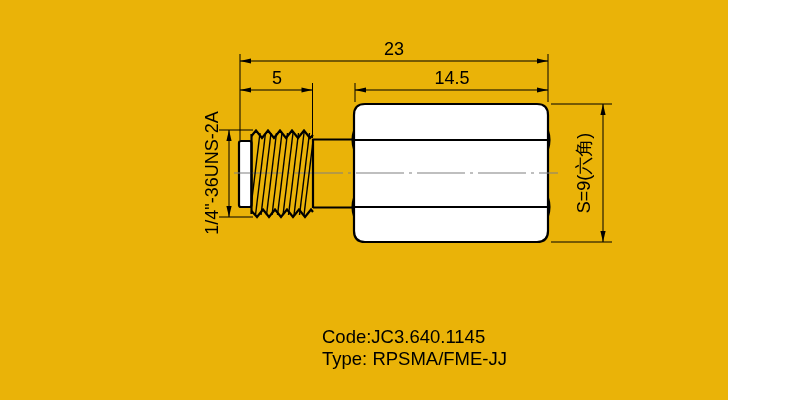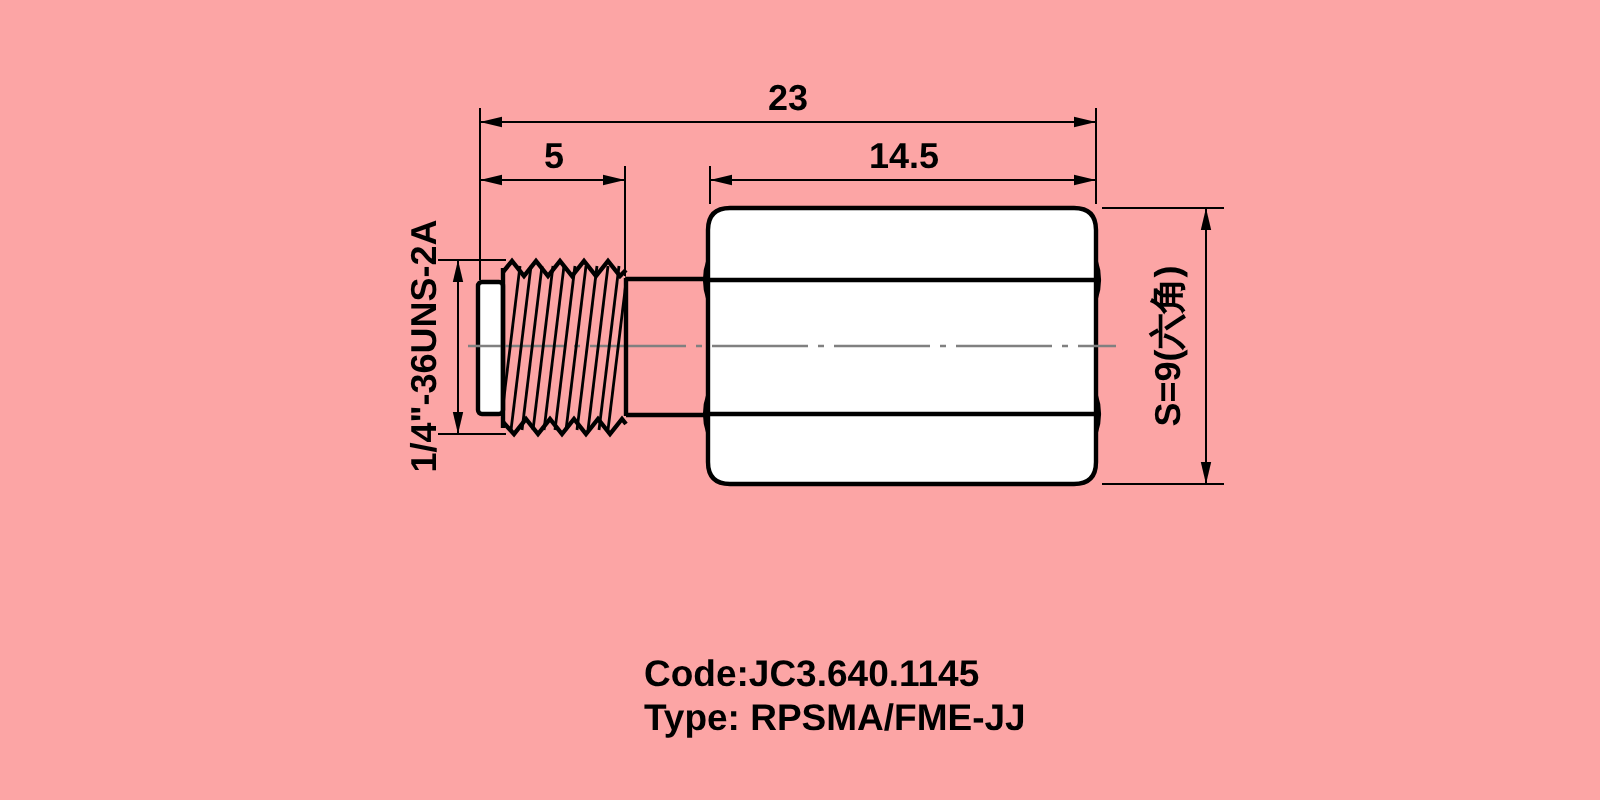--- a/index.html
+++ b/index.html
@@ -1,23 +1,22 @@
 <!DOCTYPE html>
 <html><head>
 <meta charset="utf-8">
 <style>
   html, body { margin: 0; padding: 0; background: #ffffff; }
   .canvas {
     position: relative;
-    width: 800px;
+    width: 728px;
     height: 400px;
-    background: #fca5a5;
+    background: #eab308;
     overflow: hidden;
     font-family: "Liberation Sans", sans-serif;
-    font-weight: bold;
   }
   svg { display: block; }
   text {
     font-family: "Liberation Sans", sans-serif;
     fill: #000000;
   }
   .dim-text  { font-size: 18px; }
   .note-text { font-size: 18.5px; }
   .outline   { stroke: #000000; stroke-width: 2.2; fill: none; }
   .outline-f { stroke: #000000; stroke-width: 2.2; fill: #ffffff; }

